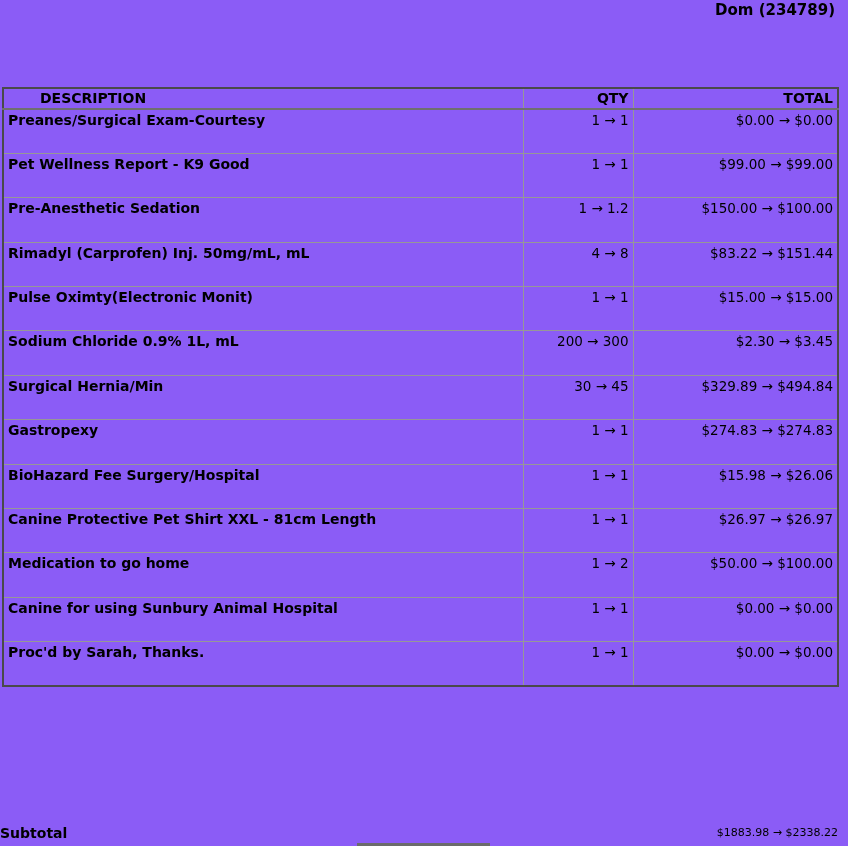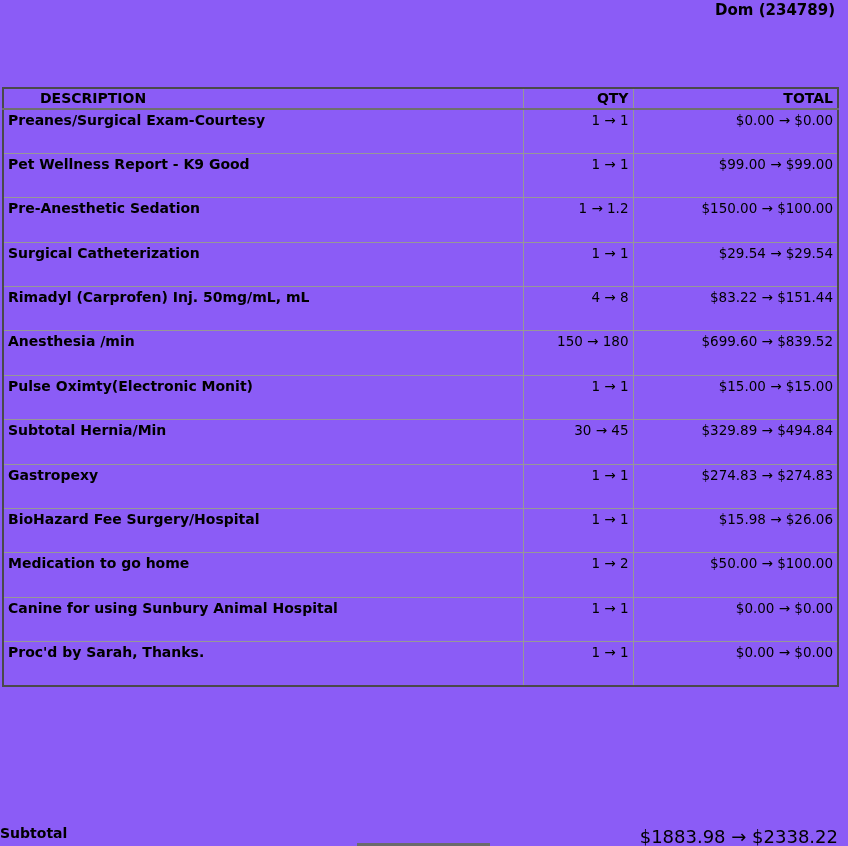--- a/index.html
+++ b/index.html
@@ -74,21 +74,21 @@
     left: 0;
     top: 0;
     width: 806px;
     font-size: 14px;
     font-weight: bold;
   }
   .summary-value {
     position: absolute;
     right: 10px;
     top: 1px;
-    font-size: 18px;
+    font-size: 11px;
     white-space: nowrap;
   }
   .clipped-next-line {
     position: absolute;
     left: 357px;
     top: 843px;
     width: 133px;
     height: 4px;
     background: #6b6b6b;
   }
@@ -123,53 +123,53 @@
           <td class="cell-desc">Pet Wellness Report - K9 Good</td>
           <td class="cell-qty">1 → 1</td>
           <td class="cell-total">$99.00 → $99.00</td>
         </tr>
         <tr>
           <td class="cell-desc">Pre-Anesthetic Sedation</td>
           <td class="cell-qty">1 → 1.2</td>
           <td class="cell-total">$150.00 → $100.00</td>
         </tr>
         <tr>
-          <td class="cell-desc">Surgical Catheterization</td>
-          <td class="cell-qty">1 → 1</td>
-          <td class="cell-total">$29.54 → $29.54</td>
-        </tr>
-        <tr>
           <td class="cell-desc">Rimadyl (Carprofen) Inj. 50mg/mL, mL</td>
           <td class="cell-qty">4 → 8</td>
           <td class="cell-total">$83.22 → $151.44</td>
-        </tr>
-        <tr>
-          <td class="cell-desc">Anesthesia /min</td>
-          <td class="cell-qty">150 → 180</td>
-          <td class="cell-total">$699.60 → $839.52</td>
         </tr>
         <tr>
           <td class="cell-desc">Pulse Oximty(Electronic Monit)</td>
           <td class="cell-qty">1 → 1</td>
           <td class="cell-total">$15.00 → $15.00</td>
         </tr>
         <tr>
-          <td class="cell-desc">Subtotal Hernia/Min</td>
+          <td class="cell-desc">Sodium Chloride 0.9% 1L, mL</td>
+          <td class="cell-qty">200 → 300</td>
+          <td class="cell-total">$2.30 → $3.45</td>
+        </tr>
+        <tr>
+          <td class="cell-desc">Surgical Hernia/Min</td>
           <td class="cell-qty">30 → 45</td>
           <td class="cell-total">$329.89 → $494.84</td>
         </tr>
         <tr>
           <td class="cell-desc">Gastropexy</td>
           <td class="cell-qty">1 → 1</td>
           <td class="cell-total">$274.83 → $274.83</td>
         </tr>
         <tr>
           <td class="cell-desc">BioHazard Fee Surgery/Hospital</td>
           <td class="cell-qty">1 → 1</td>
           <td class="cell-total">$15.98 → $26.06</td>
+        </tr>
+        <tr>
+          <td class="cell-desc">Canine Protective Pet Shirt XXL - 81cm Length</td>
+          <td class="cell-qty">1 → 1</td>
+          <td class="cell-total">$26.97 → $26.97</td>
         </tr>
         <tr>
           <td class="cell-desc">Medication to go home</td>
           <td class="cell-qty">1 → 2</td>
           <td class="cell-total">$50.00 → $100.00</td>
         </tr>
         <tr>
           <td class="cell-desc">Canine for using Sunbury Animal Hospital</td>
           <td class="cell-qty">1 → 1</td>
           <td class="cell-total">$0.00 → $0.00</td>

